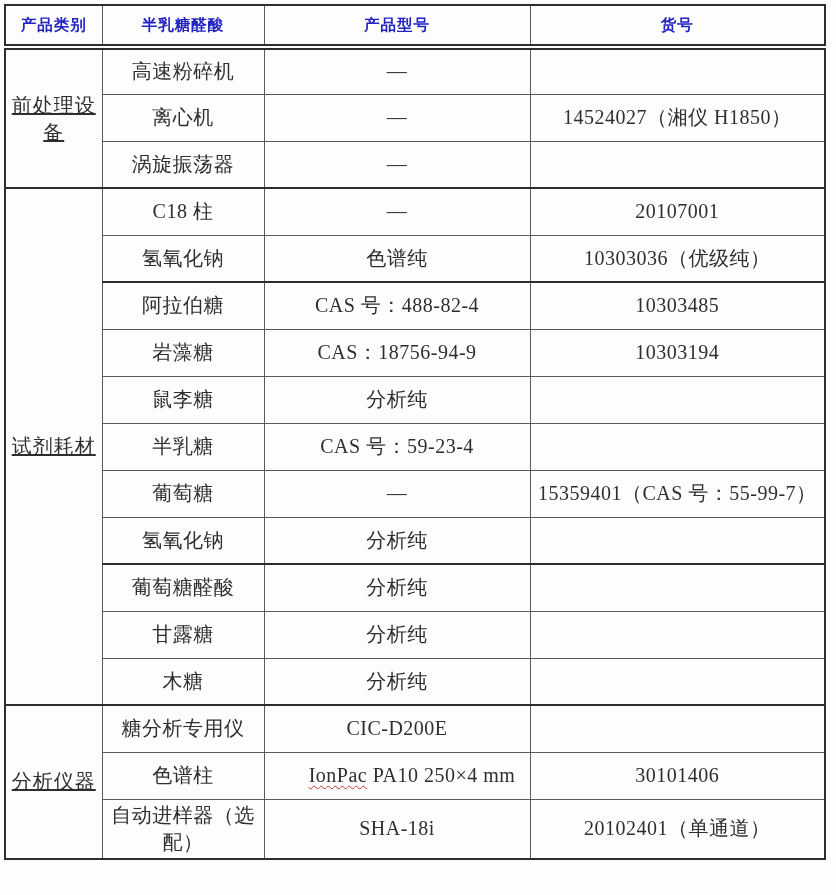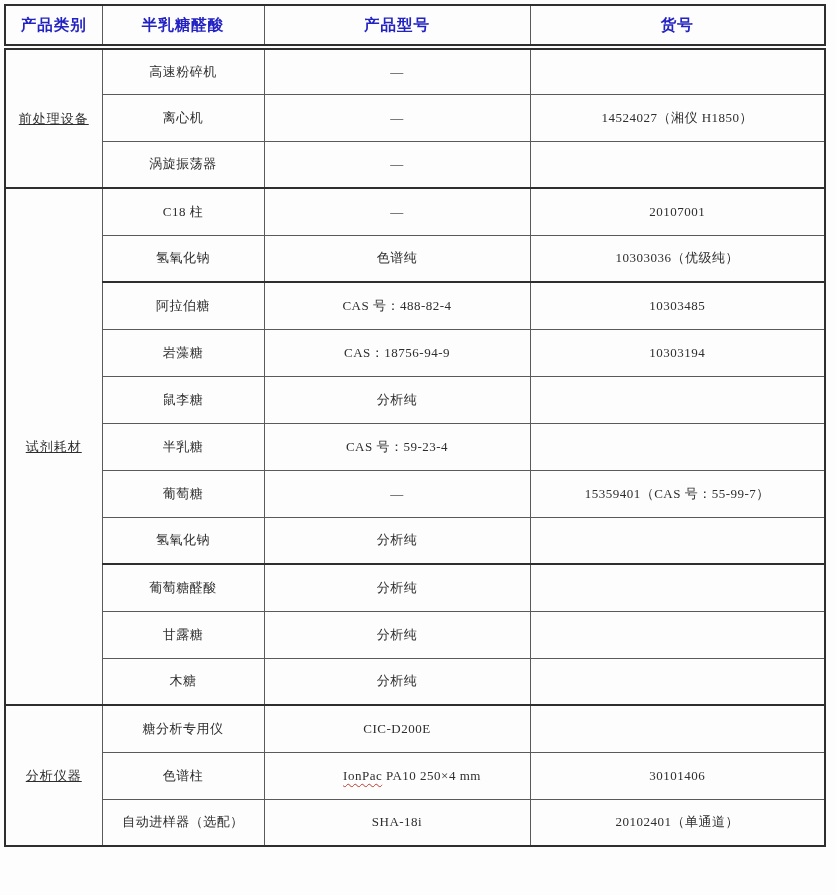--- a/index.html
+++ b/index.html
@@ -31,21 +31,21 @@
   }
   col.c1 { width: 97px; }
   col.c2 { width: 162px; }
   col.c3 { width: 266px; }
   col.c4 { width: 295px; }
   th, td {
     border: 1px solid var(--border-thin);
     text-align: center;
     vertical-align: middle;
     color: var(--body-text);
-    font-size: 13px;
+    font-size: 20px;
     padding: 2px 4px;
     overflow: hidden;
     letter-spacing: 0.5px;
   }
   thead th {
     height: 42px;
     color: var(--header-text);
     font-weight: bold;
     font-size: 15.5px;
     border-bottom: 6px double var(--border-thick);

